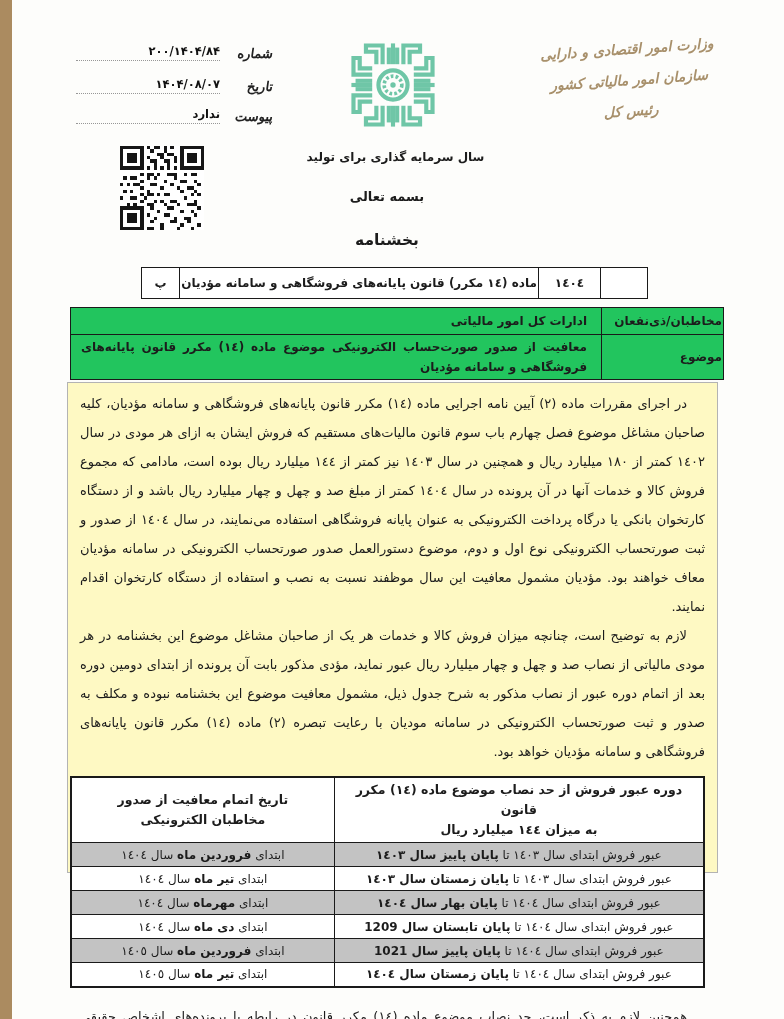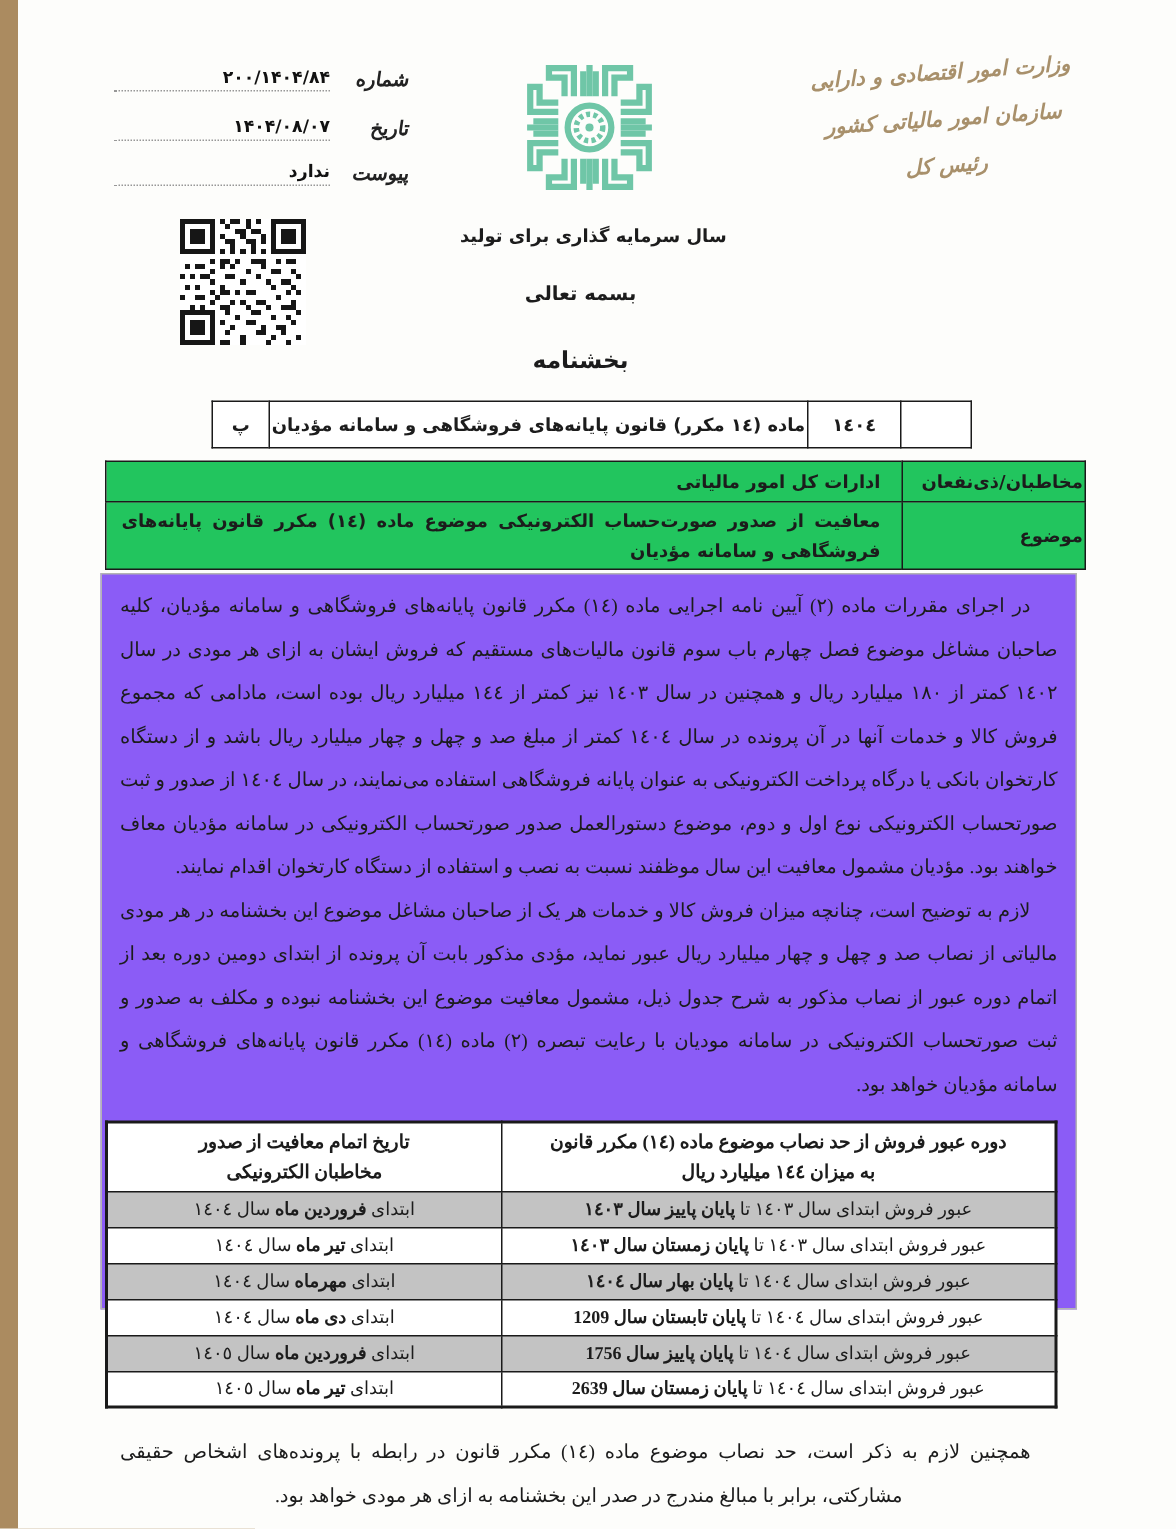--- a/index.html
+++ b/index.html
@@ -66,21 +66,21 @@
   .info-table td{border:1px solid var(--border-dark);background:#22c55e;vertical-align:middle;}
   .info-label{width:122px;text-align:right;font-weight:700;font-size:12px;}
   .info-value{width:531px;font-weight:700;font-size:12px;padding:2px 14px 2px 10px;}
   .row-audience td{height:27px;}
   .row-subject td{height:44px;}
   .row-subject .info-value{text-align:justify;line-height:20px;margin-left:28px;}
 
   
   .body-box{
     position:absolute;left:55px;top:382px;width:651px;height:491px;
-    border:1px solid #b3b3b3;background:#8b5cf6;padding:6px 12px 0 12px;font-family:Liberation Serif, serif;
+    border:1px solid #b3b3b3;background:#fef9c3;padding:6px 12px 0 12px;
   }
   .body-box p{
     margin:0;font-size:13px;line-height:29px;text-align:justify;color:#1c1c1c;
     text-indent:18px;
   }
   .p-final{margin-top:14px !important;text-align:justify;text-align-last:center;}
 
   
   .sch-table{width:635px;margin:10px auto 0 auto;border-collapse:collapse;direction:rtl;border:2px solid var(--border-dark);}
   .sch-table td,.sch-table th{border:1px solid var(--border-dark);text-align:center;vertical-align:middle;}
@@ -219,25 +219,25 @@
       </tr>
       <tr class="sch-row-stripe">
         <td><span>عبور فروش ابتدای سال ١٤٠٤ تا </span><b>پایان بهار سال ١٤٠٤</b></td>
         <td><span>ابتدای </span><b>مهرماه</b><span> سال ١٤٠٤</span></td>
       </tr>
       <tr>
         <td><span>عبور فروش ابتدای سال ١٤٠٤ تا </span><b>پایان تابستان سال 1209</b></td>
         <td><span>ابتدای </span><b>دی ماه</b><span> سال ١٤٠٤</span></td>
       </tr>
       <tr class="sch-row-stripe">
-        <td><span>عبور فروش ابتدای سال ١٤٠٤ تا </span><b>پایان پاییز سال 1756</b></td>
+        <td><span>عبور فروش ابتدای سال ١٤٠٤ تا </span><b>پایان پاییز سال 1021</b></td>
         <td><span>ابتدای </span><b>فروردین ماه</b><span> سال ١٤٠٥</span></td>
       </tr>
       <tr>
-        <td><span>عبور فروش ابتدای سال ١٤٠٤ تا </span><b>پایان زمستان سال 2639</b></td>
+        <td><span>عبور فروش ابتدای سال ١٤٠٤ تا </span><b>پایان زمستان سال ١٤٠٤</b></td>
         <td><span>ابتدای </span><b>تیر ماه</b><span> سال ١٤٠٥</span></td>
       </tr>
     </tbody>
       </table>
 
     <p class="p-final">همچنین لازم به ذکر است، حد نصاب موضوع ماده (١٤) مکرر قانون در رابطه با پرونده‌های اشخاص حقیقی مشارکتی، برابر با مبالغ مندرج در صدر این بخشنامه به ازای هر مودی خواهد بود.</p>
   </div>
 
 </div>
 

